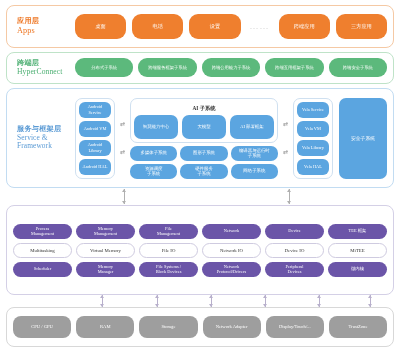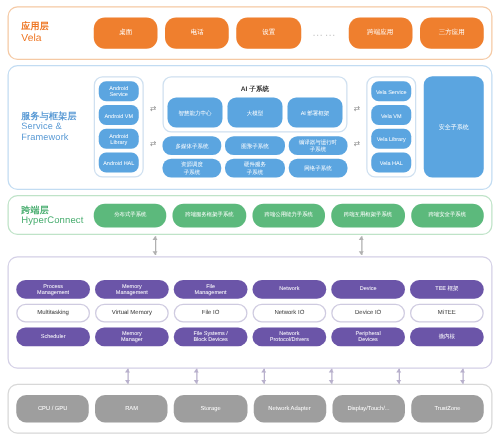--- a/index.html
+++ b/index.html
@@ -19,20 +19,21 @@
 
   
   .band{
     border:1px solid #dcdcdc;
     border-radius:8px;
     background:#fff;
     display:flex;
     align-items:center;
     box-sizing:border-box;
     padding:4px 6px;
+    font-family:Liberation Serif, serif;
   }
   .band-label{
     flex:0 0 62px;
     padding-left:4px;
     line-height:1.15;
     box-sizing:border-box;
   }
   .band-label .cn{
     display:block;
     font-size:7.2px;
@@ -271,30 +272,46 @@
   }
 </style>
 </head>
 <body>
 
 <div class="diagram">
 
   <div class="band" id="apps-band">
     <div class="band-label">
       <span class="cn">应用层</span>
-      <span class="en">Vela</span>
+      <span class="en">Apps</span>
     </div>
     <div class="band-body">
       <div class="apps-row">
         <div class="pill pill-orange">桌面</div>
         <div class="pill pill-orange">电话</div>
         <div class="pill pill-orange">设置</div>
         <div class="ellipsis">……</div>
         <div class="pill pill-orange">跨端应用</div>
         <div class="pill pill-orange">三方应用</div>
+      </div>
+    </div>
+  </div>
+
+  <div class="band" id="hyper-band">
+    <div class="band-label">
+      <span class="cn">跨端层</span>
+      <span class="en">HyperConnect</span>
+    </div>
+    <div class="band-body">
+      <div class="hyper-row">
+        <div class="pill pill-green">分布式子系统</div>
+        <div class="pill pill-green">跨端服务框架子系统</div>
+        <div class="pill pill-green">跨端公用能力子系统</div>
+        <div class="pill pill-green">跨端互用框架子系统</div>
+        <div class="pill pill-green">跨端安全子系统</div>
       </div>
     </div>
   </div>
 
   <div class="band" id="svc-band">
     <div class="band-label">
       <span class="cn">服务与框架层</span>
       <span class="en">Service &amp; Framework</span>
     </div>
     <div class="band-body">
@@ -345,36 +362,20 @@
           <div class="pill pill-blue">Vela Library</div>
           <div class="pill pill-blue">Vela HAL</div>
         </div>
 
         <div class="security-box">安全子系统</div>
 
       </div>
     </div>
   </div>
 
-  <div class="band" id="hyper-band">
-    <div class="band-label">
-      <span class="cn">跨端层</span>
-      <span class="en">HyperConnect</span>
-    </div>
-    <div class="band-body">
-      <div class="hyper-row">
-        <div class="pill pill-green">分布式子系统</div>
-        <div class="pill pill-green">跨端服务框架子系统</div>
-        <div class="pill pill-green">跨端公用能力子系统</div>
-        <div class="pill pill-green">跨端互用框架子系统</div>
-        <div class="pill pill-green">跨端安全子系统</div>
-      </div>
-    </div>
-  </div>
-
   <div class="syscalls">
     <div class="vconn" id="vconn-left"></div>
     <div class="vconn" id="vconn-right"></div>
     <span class="label"></span>
   </div>
 
   <div class="band" id="kernel-band">
     <div class="band-body">
       <div class="kernel-grid">
 

